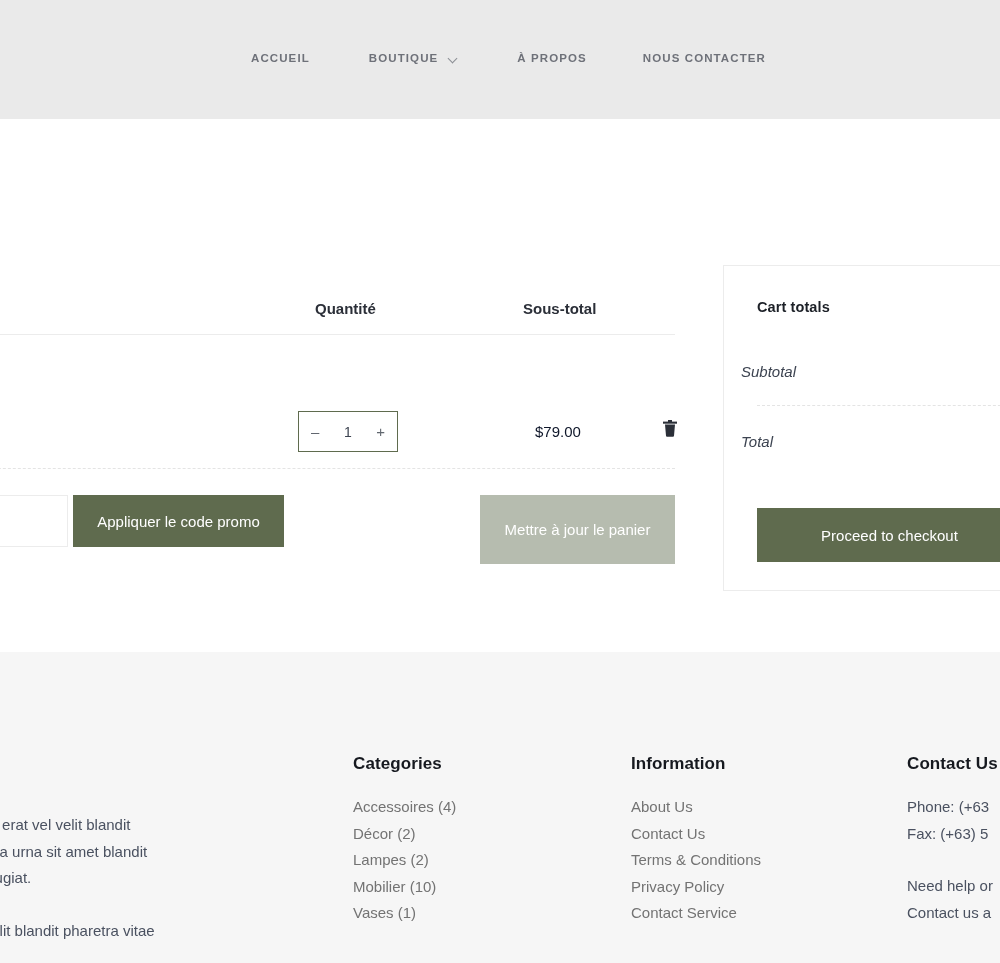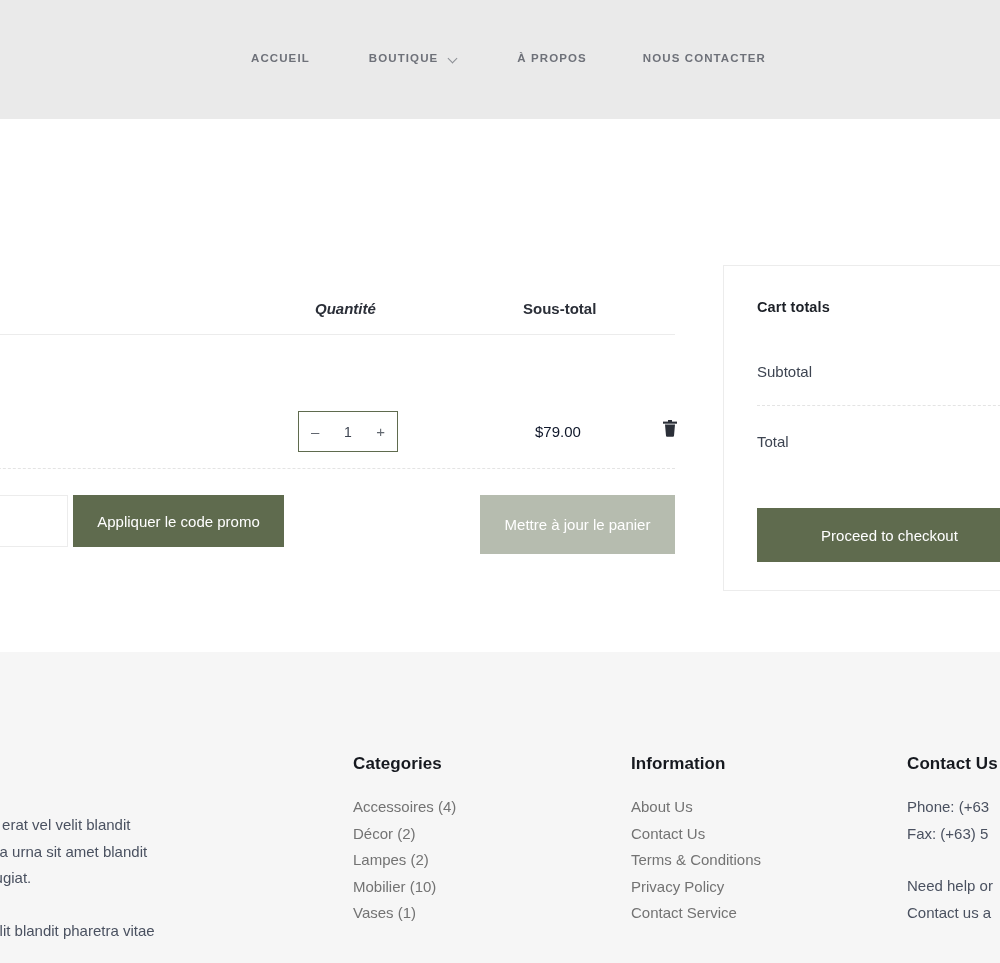--- a/index.html
+++ b/index.html
@@ -79,21 +79,21 @@
     border-bottom: 1px solid #ececec;
   }
   .th {
     position: absolute;
     top: 12px;
     font-size: 15px;
     font-weight: 700;
     color: #2b2f38;
     white-space: nowrap;
   }
-  .th-qty { left: 442px; font-style: italic; }
+  .th-qty { left: 442px; }
   .th-sub { left: 650px; }
 
   .cart-row {
     position: relative;
     height: 134px;
     border-bottom: 1px dashed #e4e4e4;
   }
   .qty-box {
     position: absolute;
     left: 425px; top: 76px;
@@ -156,21 +156,21 @@
   }
   .btn-apply {
     position: absolute;
     left: 200px; top: 26px;
     width: 211px; height: 52px;
     background: #5f6b4e;
   }
   .btn-update {
     position: absolute;
     left: 607px; top: 26px;
-    width: 195px; height: 59px;
+    width: 195px; height: 69px;
     background: #b6bcaf;
   }
 
   
   .totals-card {
     position: absolute;
     top: 146px;       
     left: 723px;
     width: 330px;
     height: 326px;
@@ -180,23 +180,24 @@
   .totals-title {
     position: absolute;
     left: 33px; top: 33px;
     font-size: 14.5px;
     font-weight: 700;
     color: #1c2027;
     letter-spacing: 0.1px;
   }
   .totals-row {
     position: absolute;
-    left: 33px;
+    left: 17px;
     font-size: 15px;
     color: #3d4451;
+    font-style: italic;
   }
   .tr-subtotal { top: 97px; }
   .tr-total { top: 167px; }
   .totals-divider {
     position: absolute;
     left: 33px; top: 139px;
     width: 264px;
     border-top: 1px dashed #e4e4e4;
   }
   .btn-checkout {

